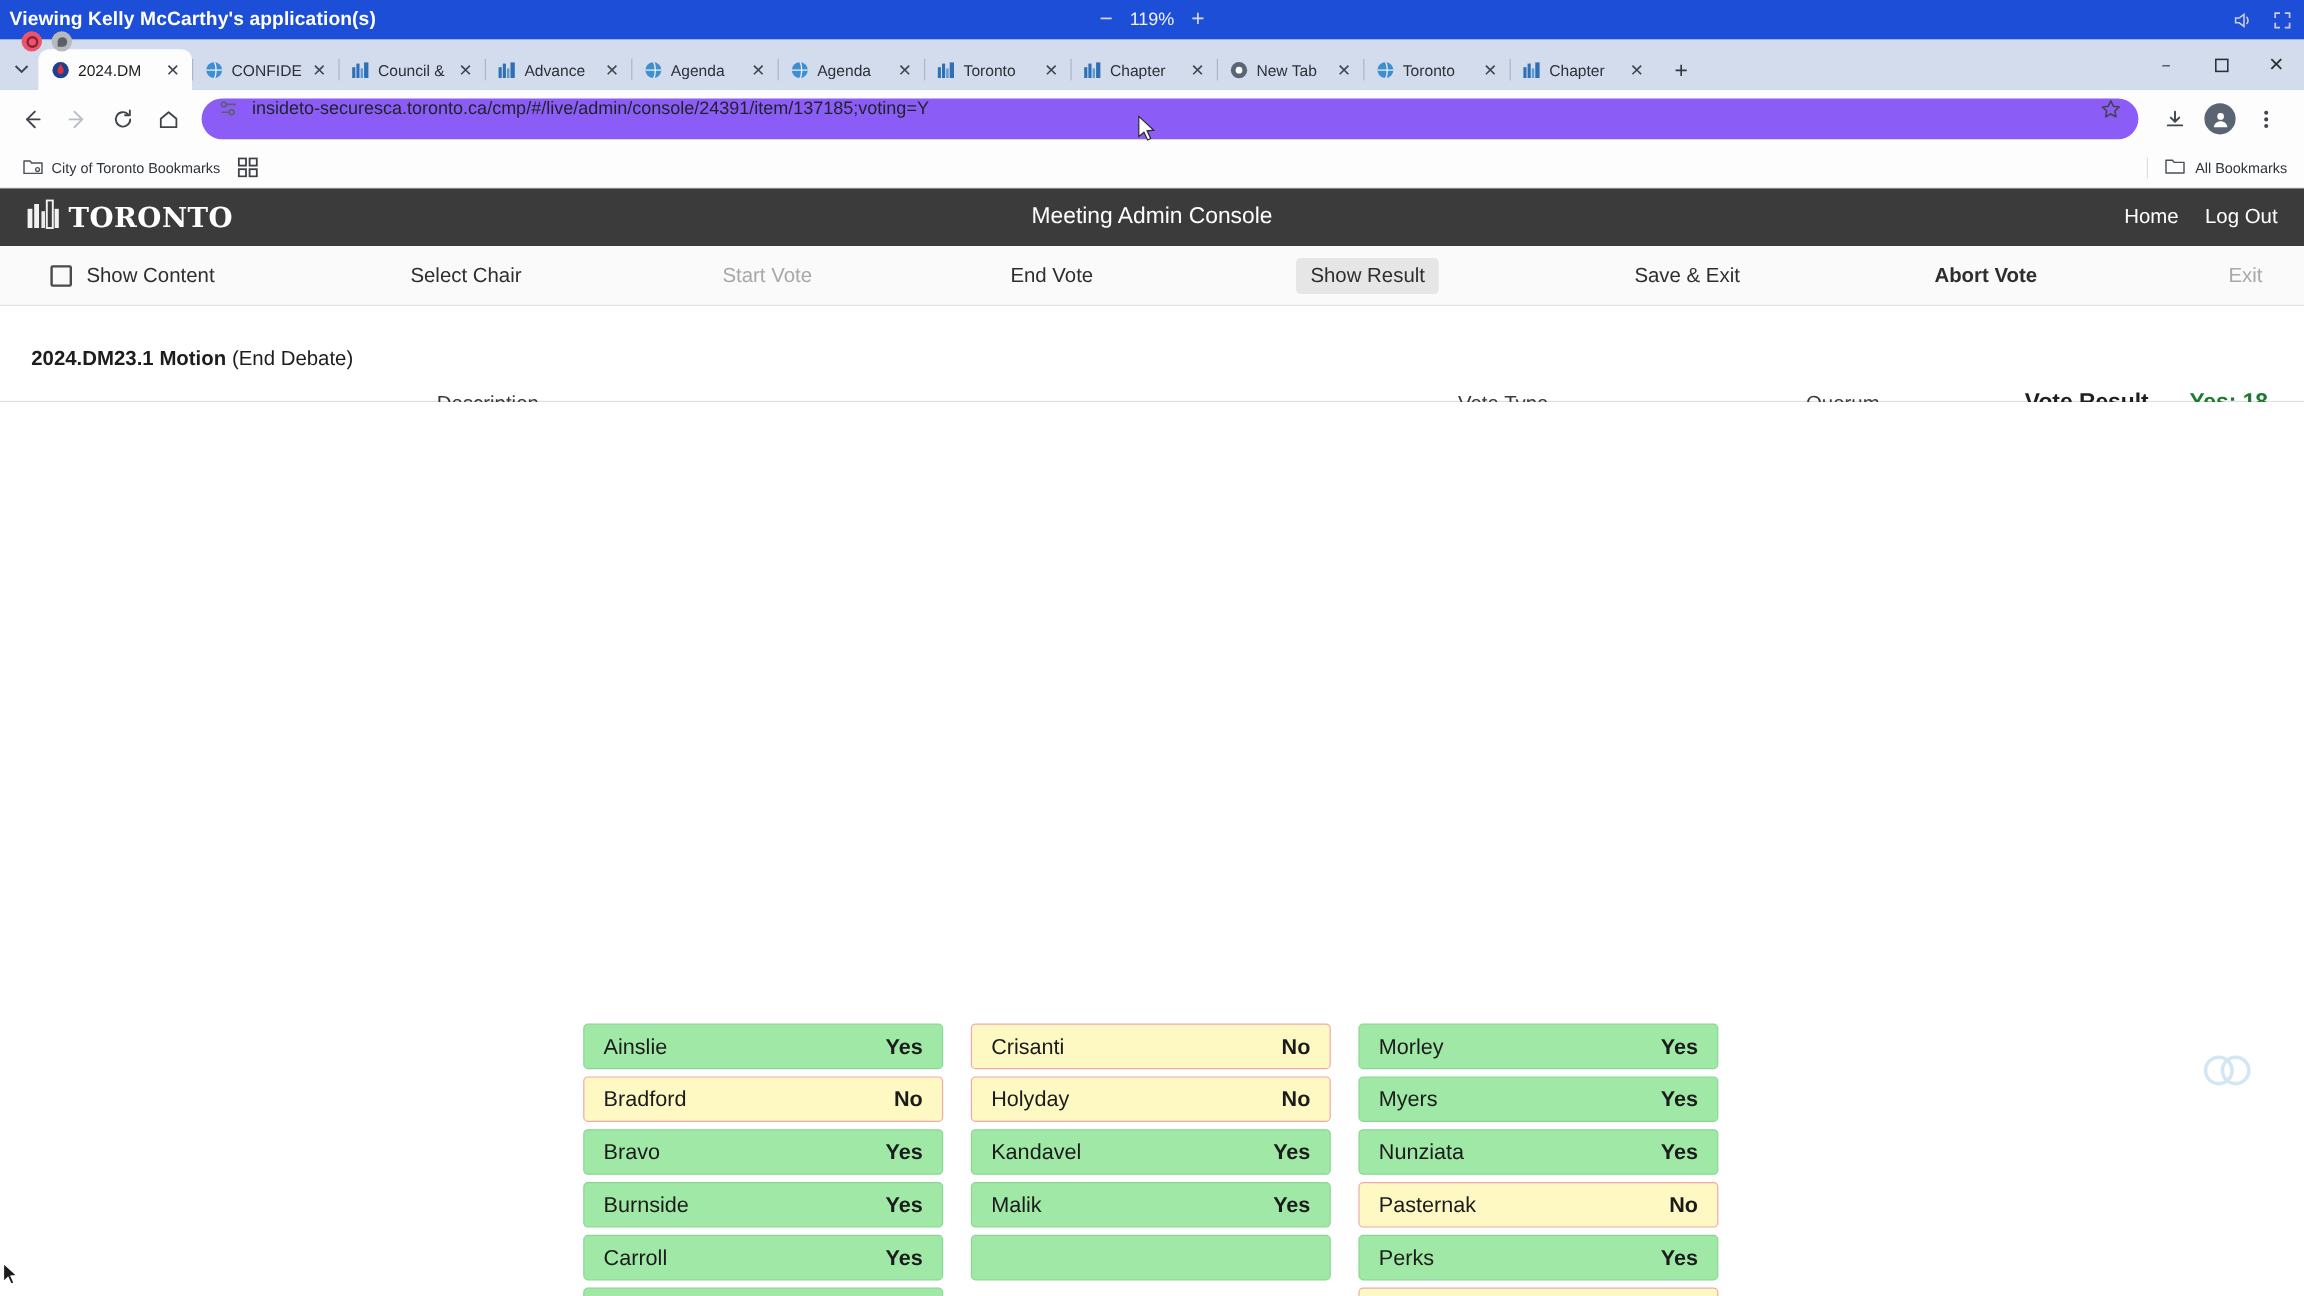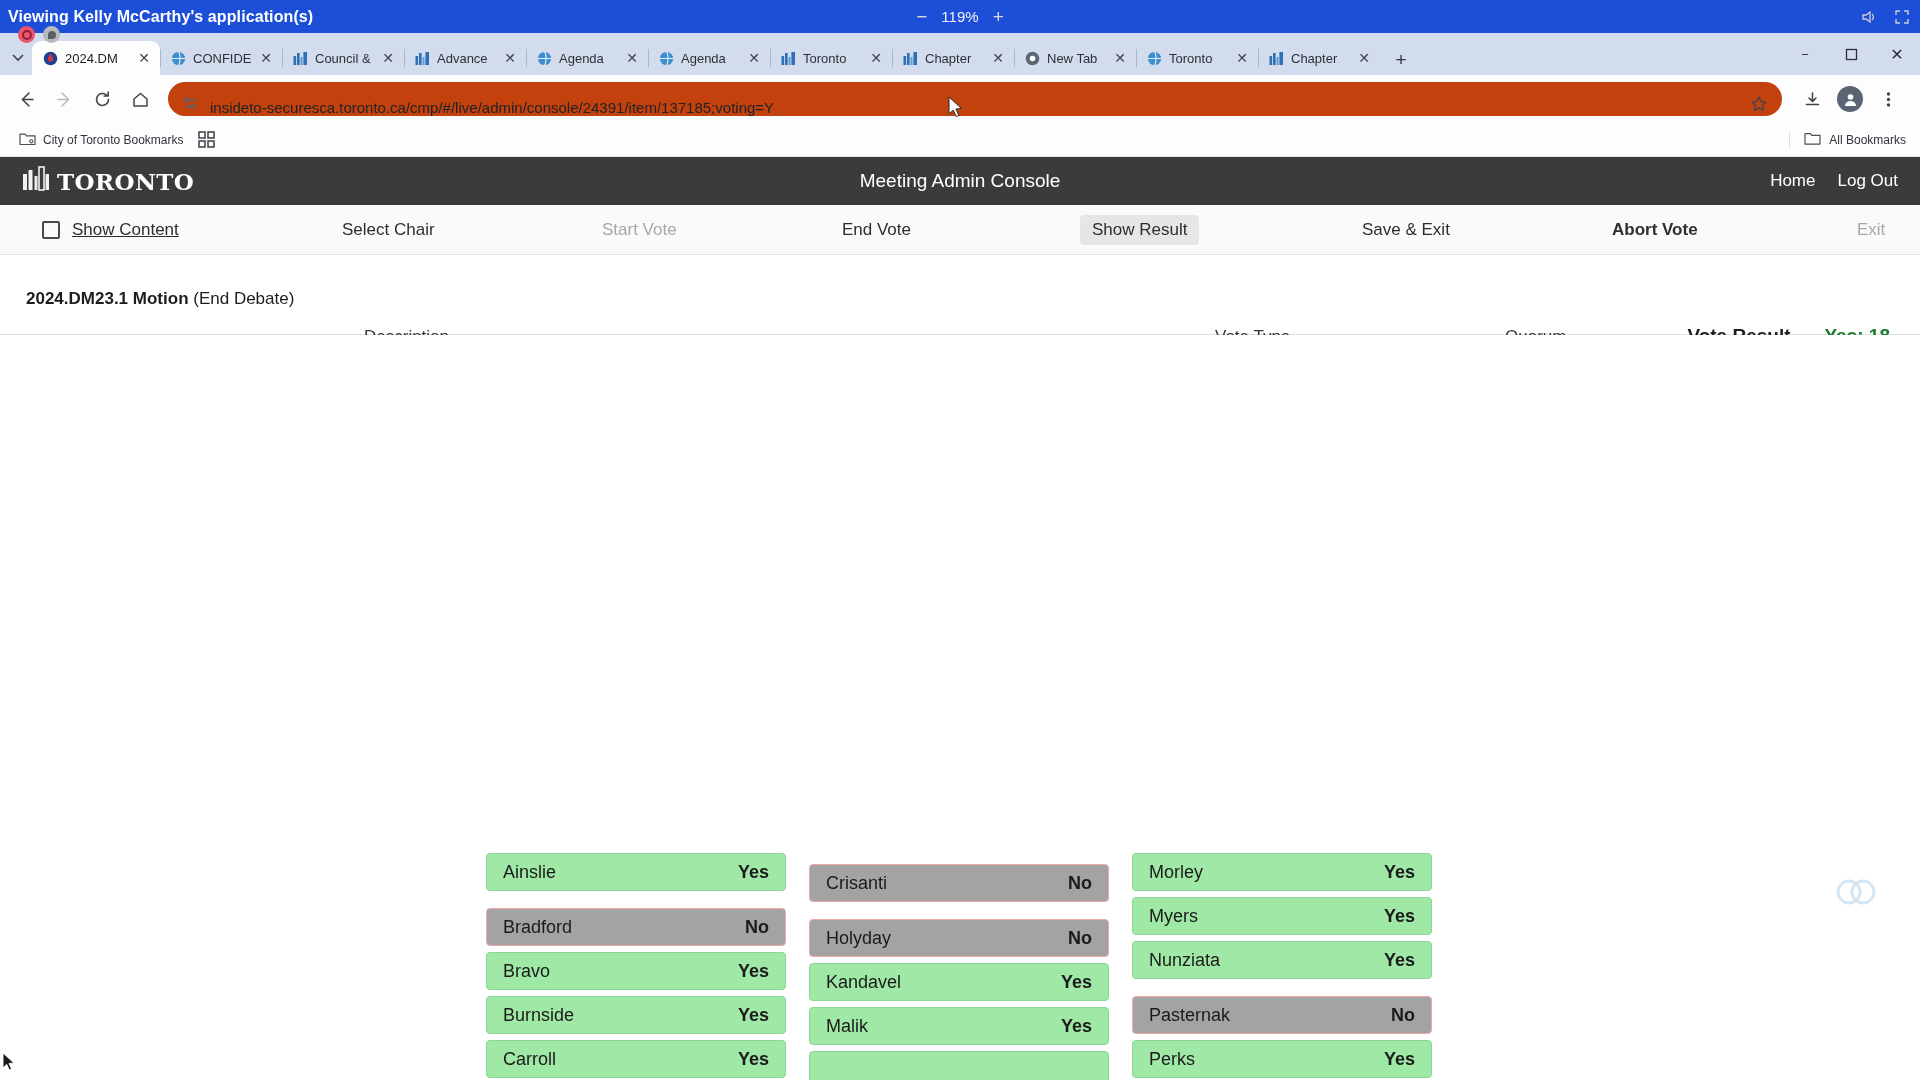--- a/index.html
+++ b/index.html
@@ -180,24 +180,24 @@
     width: 36px; height: 36px;
     display: flex; align-items: center; justify-content: center;
     border-radius: 50%;
     color: #40454c;
     cursor: pointer;
   }
   .tb-icon.disabled { color: #b9bdc4; }
   .omnibox {
     flex: 1 1 auto;
     height: 34px;
-    background: #c2410c;
+    background: #8b5cf6;
     border-radius: 17px;
     display: flex;
-    align-items: flex-end;
+    align-items: flex-start;
     padding: 0 14px;
     margin: 0 10px 0 8px;
     gap: 11px;
     min-width: 0;
   }
   .omnibox .url-text {
     font-size: 15px;
     color: #1f2328;
     white-space: nowrap;
     overflow: hidden;
@@ -391,21 +391,21 @@
     border-radius: 4px;
     display: flex;
     align-items: center;
     justify-content: space-between;
     padding: 0 16px;
     font-size: 18px;
     color: #1b1b1b;
     border: 1px solid transparent;
   }
   .vote-row.yes { background: #9fe8a6; border-color: #8bd694; }
-  .vote-row.no  { background: #a3a3a3; border-color: #f0a9a8; margin-top: 11px; }
+  .vote-row.no  { background: #fef9c3; border-color: #f0a9a8; }
   .vote-row.none { background: #ffffff; border: 1px solid #a8a8a8; }
   .vote-row .vname { font-weight: normal; }
   .vote-row .vval { font-weight: bold; }
 
   
   .watermark {
     position: absolute;
     right: 42px;
     bottom: 46px;
     width: 44px; height: 34px;
@@ -692,21 +692,21 @@
     <span class="brand-word">TORONTO</span>
   </div>
   <div class="app-title">Meeting Admin Console</div>
   <div class="header-links">
     <span>Home</span>
     <span>Log Out</span>
   </div>
 </div>
 
 <div class="action-bar" id="action-bar">
-    <div class="action-item" style="left: 30px; text-decoration: underline;">
+    <div class="action-item" style="left: 30px;">
       <span class="chk"></span>
       <span>Show Content</span>
     </div>
     <div class="action-item" style="left: 330px;">
       <span>Select Chair</span>
     </div>
     <div class="action-item disabled" style="left: 590px;">
       <span>Start Vote</span>
     </div>
     <div class="action-item" style="left: 830px;">

